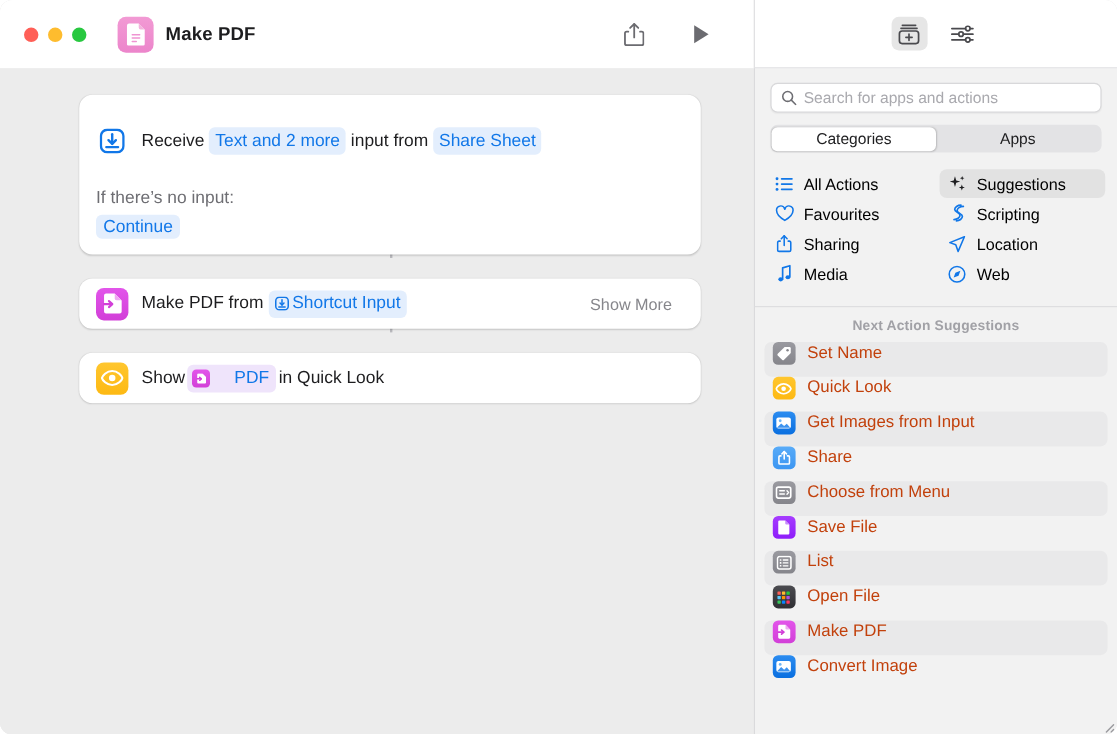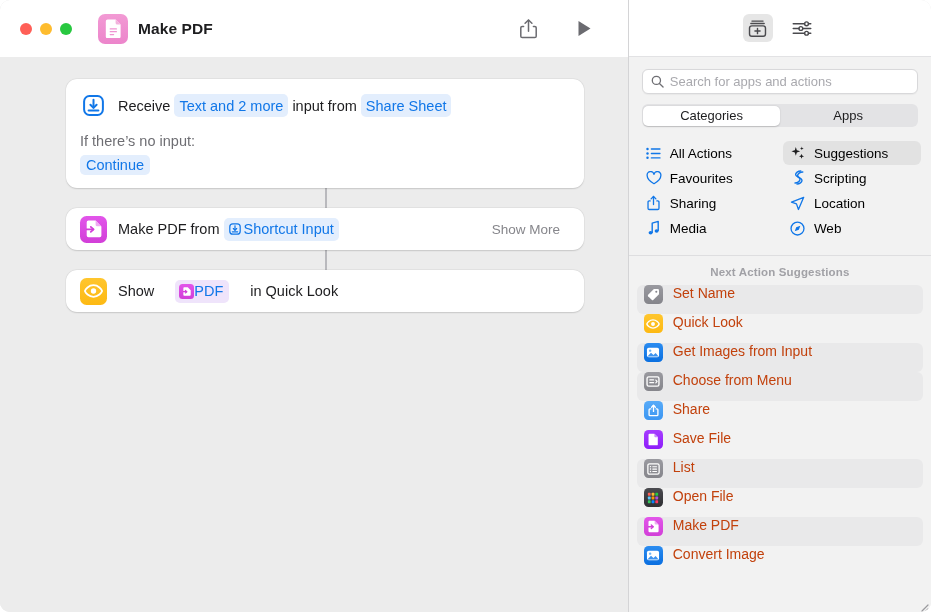--- a/index.html
+++ b/index.html
@@ -101,21 +101,21 @@
     line-height: 20px;
   }
   .act-text > span { display: inline-flex; align-items: center; }
   .token {
     background: #e3eefd;
     color: #1177e8;
     border-radius: 5px;
     padding: 1.5px 5px;
     font-size: 14.5px;
     font-weight: 500;
-    margin: 4px 4px;
+    margin: 16px 4px;
     display: inline-flex;
     align-items: center;
     gap: 3px;
     cursor: pointer;
     white-space: nowrap;
   }
   .plainword { white-space: pre; }
 
   
   #card-receive { padding: 11px 0 13px 0; }
@@ -146,22 +146,22 @@
     margin-left: auto;
     font-size: 13.5px; color: #86868b;
     padding-right: 10px; cursor: pointer;
     font-weight: 400;
   }
 
   .pdf-token {
     background: #efe4fb; color: #1177e8;
     border-radius: 5px; padding: 1.5px 6px 1.5px 4px;
     font-size: 14.5px; font-weight: 500;
-    margin: 0 21px;
-    display: inline-flex; align-items: center; gap: 0;
+    margin: 0 2px;
+    display: inline-flex; align-items: center; gap: 20px;
     cursor: pointer;
   }
   .mini-icon {
     width: 15px; height: 15px; border-radius: 3.5px;
     display: inline-flex; align-items: center; justify-content: center;
     flex: 0 0 15px;
   }
 
   
   .sidebar {
@@ -571,41 +571,41 @@
         <span class="sugg-ico" style="background:linear-gradient(180deg,#2b8cf0 0%,#0a6fe0 100%);">
           <svg width="14" height="11" viewBox="0 0 15 12">
             <rect x="0.9" y="0.9" width="13.2" height="10.2" rx="1.9" fill="#ffffff"></rect>
             <circle cx="4.4" cy="4.0" r="1.3" fill="#6fb6f7"></circle>
             <path d="M1.4 10.4 L5.3 6.4 L8.0 8.8 L10.4 6.6 L13.6 10.4 Z" fill="#3d93ef"></path>
           </svg>
         </span>
         <span>Get Images from Input</span>
       </div>
 
+      <div class="sugg-item">
+        <span class="sugg-ico" style="background:linear-gradient(180deg,#58abf8 0%,#3c96f2 100%);">
+          <svg width="11" height="13" viewBox="0 0 14 16">
+            <path d="M7.0 1.4 L7.0 9.2" stroke="#ffffff" stroke-width="1.7" stroke-linecap="round"></path>
+            <path d="M4.6 3.8 L7.0 1.3 L9.4 3.8" stroke="#ffffff" stroke-width="1.7" fill="none" stroke-linecap="round" stroke-linejoin="round"></path>
+            <path d="M3.6 6.0 H2.6 a1.2 1.2 0 0 0 -1.2 1.2 v6.2 a1.2 1.2 0 0 0 1.2 1.2 h8.8 a1.2 1.2 0 0 0 1.2 -1.2 v-6.2 a1.2 1.2 0 0 0 -1.2 -1.2 h-1.0" stroke="#ffffff" stroke-width="1.7" fill="none" stroke-linecap="round" stroke-linejoin="round"></path>
+          </svg>
+        </span>
+        <span>Share</span>
+      </div>
+
       <div class="sugg-item alt">
         <span class="sugg-ico" style="background:linear-gradient(180deg,#9a9aa0 0%,#85858b 100%);">
           <svg width="14" height="11" viewBox="0 0 15 12">
             <rect x="1.0" y="1.0" width="13.0" height="10.0" rx="1.8" fill="none" stroke="#ffffff" stroke-width="1.5"></rect>
             <rect x="3.4" y="3.6" width="5.4" height="1.3" rx="0.6" fill="#ffffff"></rect>
             <rect x="3.4" y="6.6" width="5.4" height="1.3" rx="0.6" fill="#ffffff"></rect>
             <path d="M10.6 4.4 L12.0 5.9 L10.6 7.4" stroke="#ffffff" stroke-width="1.3" fill="none" stroke-linecap="round" stroke-linejoin="round"></path>
           </svg>
         </span>
         <span>Choose from Menu</span>
-      </div>
-
-      <div class="sugg-item">
-        <span class="sugg-ico" style="background:linear-gradient(180deg,#58abf8 0%,#3c96f2 100%);">
-          <svg width="11" height="13" viewBox="0 0 14 16">
-            <path d="M7.0 1.4 L7.0 9.2" stroke="#ffffff" stroke-width="1.7" stroke-linecap="round"></path>
-            <path d="M4.6 3.8 L7.0 1.3 L9.4 3.8" stroke="#ffffff" stroke-width="1.7" fill="none" stroke-linecap="round" stroke-linejoin="round"></path>
-            <path d="M3.6 6.0 H2.6 a1.2 1.2 0 0 0 -1.2 1.2 v6.2 a1.2 1.2 0 0 0 1.2 1.2 h8.8 a1.2 1.2 0 0 0 1.2 -1.2 v-6.2 a1.2 1.2 0 0 0 -1.2 -1.2 h-1.0" stroke="#ffffff" stroke-width="1.7" fill="none" stroke-linecap="round" stroke-linejoin="round"></path>
-          </svg>
-        </span>
-        <span>Share</span>
       </div>
 
       <div class="sugg-item">
         <span class="sugg-ico" style="background:linear-gradient(180deg,#a63cff 0%,#8e1dfa 100%);">
           <svg width="11" height="13" viewBox="0 0 13 16">
             <path d="M1.6 0.8 h6.0 l4.2 4.2 v9.0 a1.2 1.2 0 0 1 -1.2 1.2 h-9.0 a1.2 1.2 0 0 1 -1.2 -1.2 v-12.0 a1.2 1.2 0 0 1 1.2 -1.2 z" fill="#ffffff"></path>
             <path d="M7.6 0.8 v3.2 a1.1 1.1 0 0 0 1.1 1.1 h3.1 z" fill="#c78bfb"></path>
           </svg>
         </span>
         <span>Save File</span>

